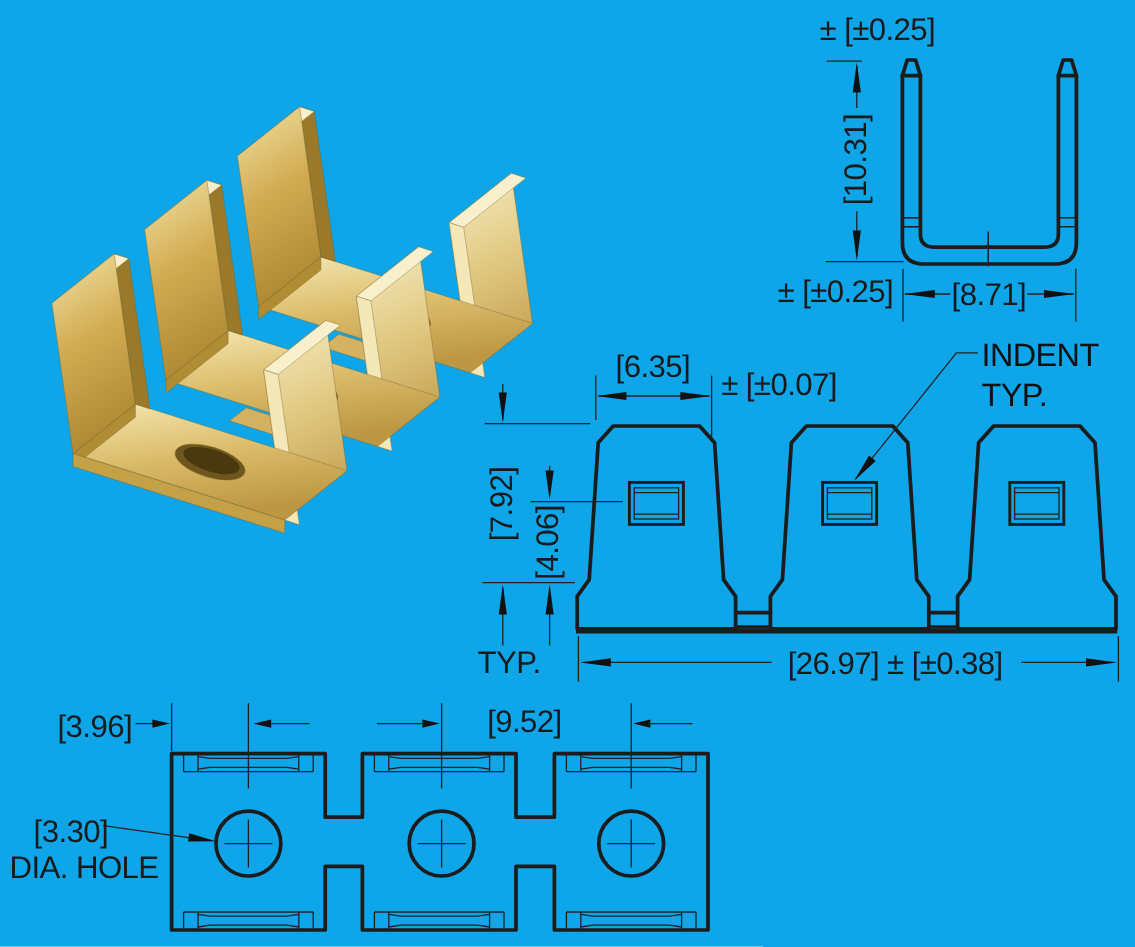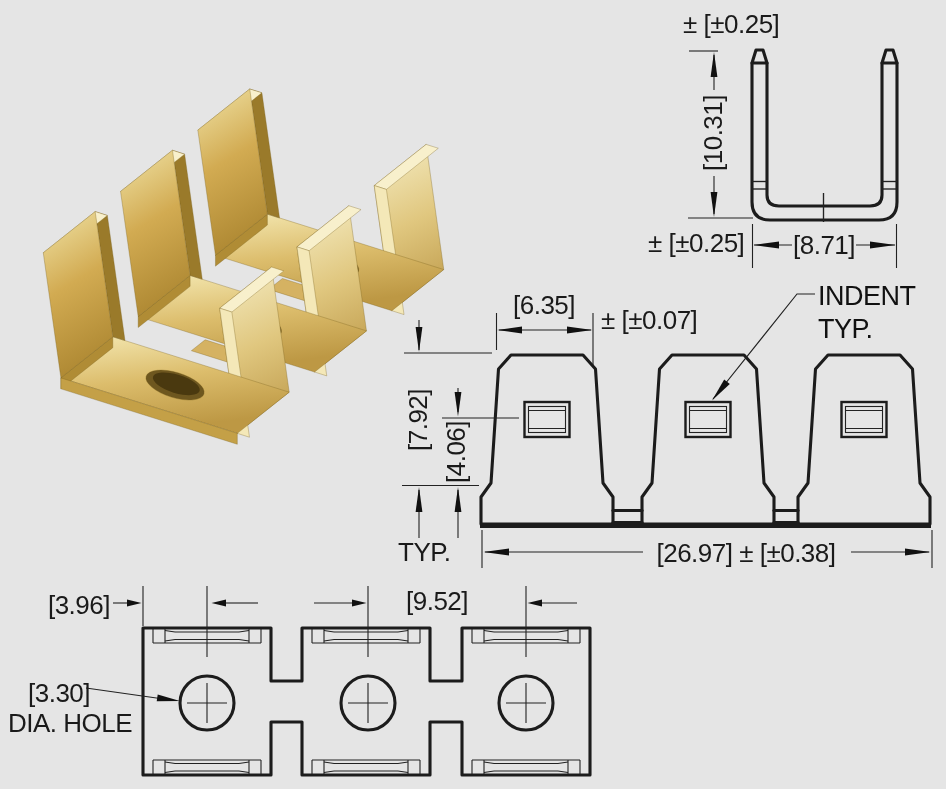--- a/index.html
+++ b/index.html
@@ -1,16 +1,16 @@
 <!DOCTYPE html>
 <html><head>
 <meta charset="utf-8">
 <style>
   html,body{margin:0;padding:0;background:#fff;}
-  .canvas{position:relative;width:946px;height:789px;background:#e5e5e5;overflow:hidden;}
+  .canvas{position:relative;width:946px;height:789px;background:#0ea5e9;overflow:hidden;}
   svg{display:block;}
   .dim{font-family:"Liberation Sans","DejaVu Sans",sans-serif;font-size:26px;fill:#1a1a1a;letter-spacing:-0.5px;}
   .dim-co{font-family:"Liberation Sans","DejaVu Sans",sans-serif;font-size:27px;fill:#111;letter-spacing:-0.5px;}
   .thick{stroke:#1c1c1c;stroke-width:3.1;fill:none;stroke-linejoin:round;stroke-linecap:round;}
   .thin{stroke:#222;stroke-width:1.35;fill:none;}
   .hair{stroke:#222;stroke-width:1.1;fill:none;}
   .arr{fill:#111;stroke:none;}
   .pp{stroke:#7a5f1c;stroke-width:0.7;stroke-opacity:0.55;}
 </style>
 </head>

